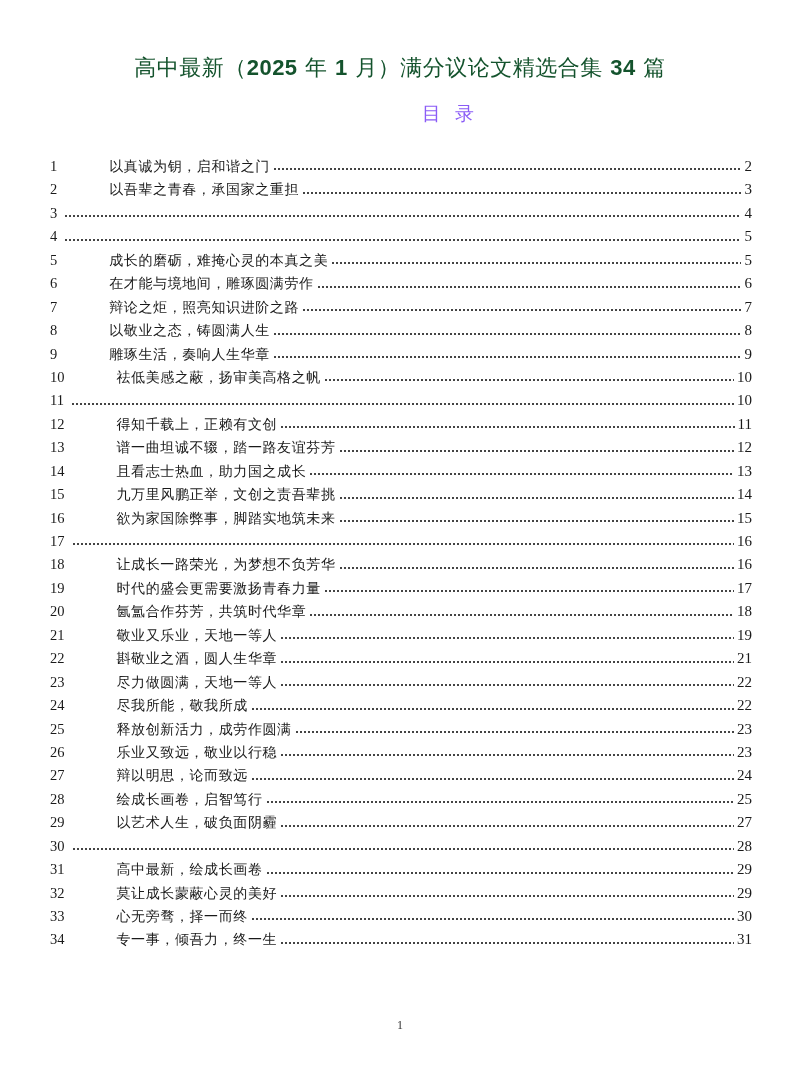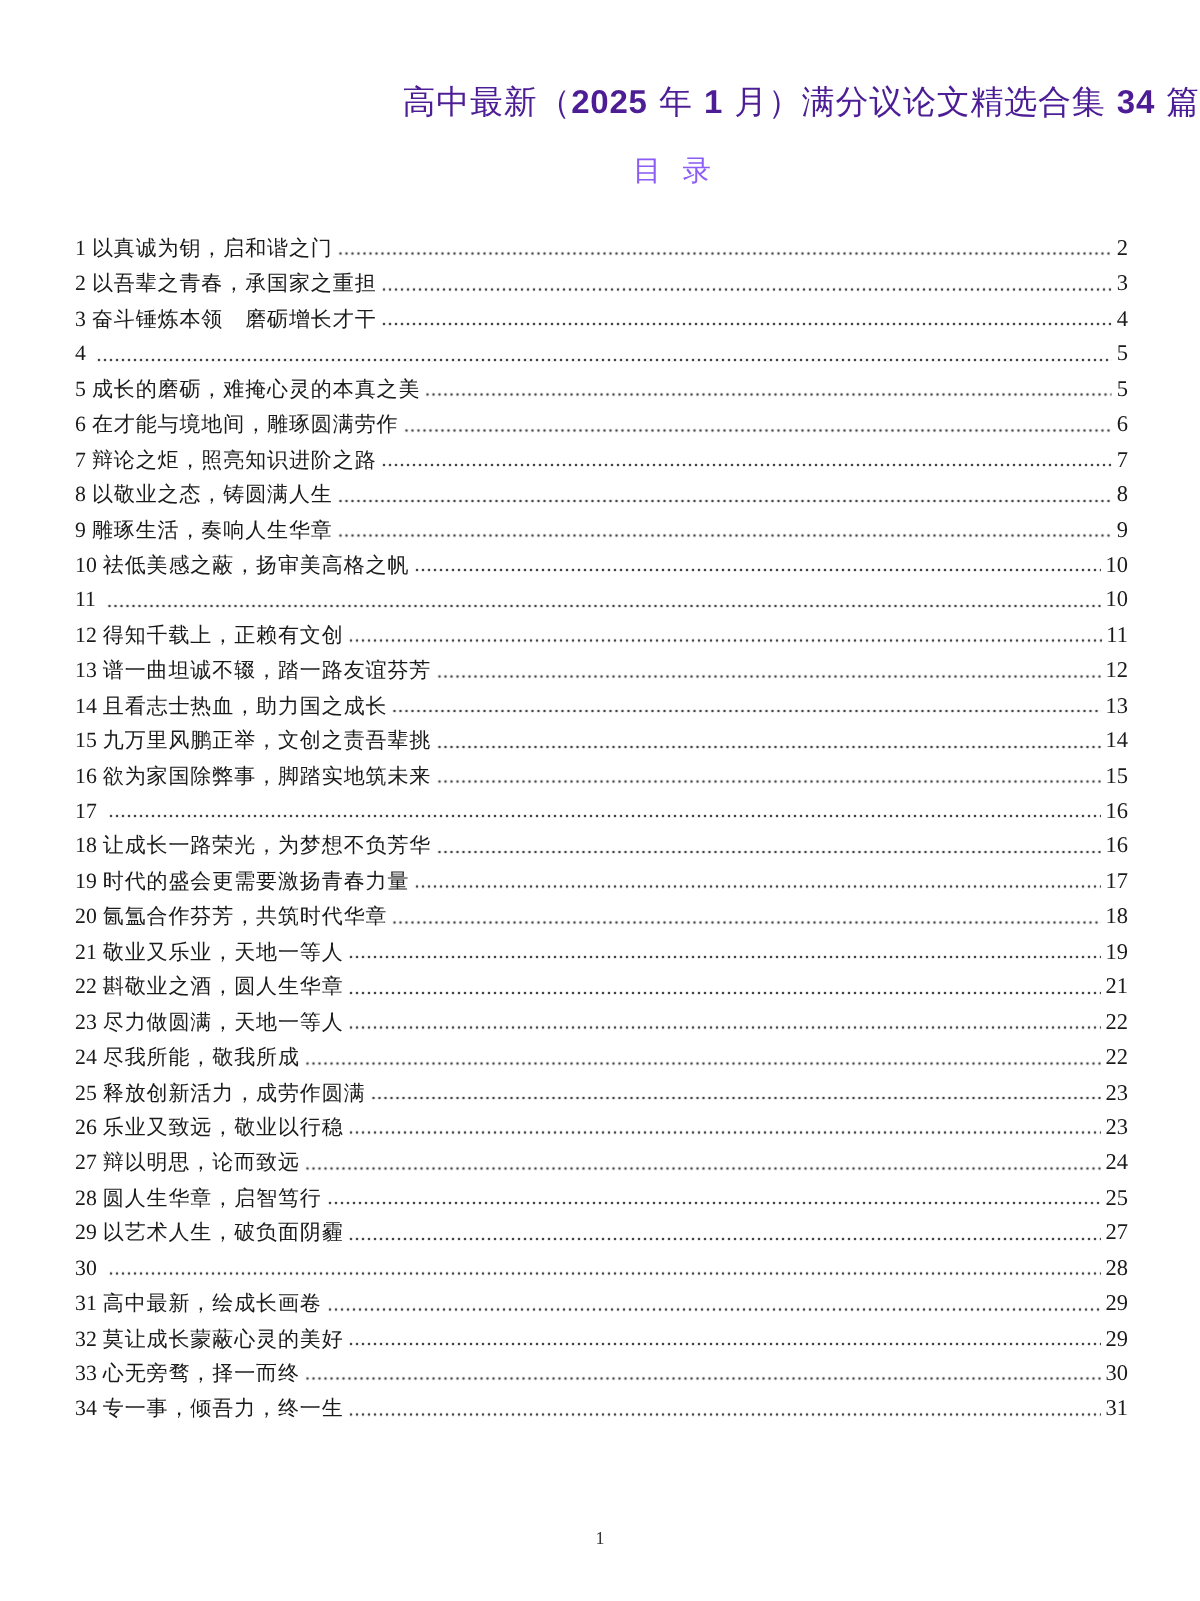--- a/index.html
+++ b/index.html
@@ -1,40 +1,40 @@
 <!DOCTYPE html>
 <html><head>
   <meta charset="utf-8">
   <style>
     html, body { margin: 0; padding: 0; background: #ffffff; }
     body {
       width: 800px; height: 1067px; position: relative; overflow: hidden;
       font-family: "Liberation Serif", "DejaVu Serif", serif; color: #1a1a1a;
     }
     .doc-title {
-      position: absolute; top: 38px; left: 0; width: 800px; text-align: right;
+      position: absolute; top: 38px; left: 0; width: 800px; text-align: center;
       font-family: "DejaVu Sans", "Liberation Sans", sans-serif;
-      font-size: 22px; font-weight: normal; color: #4c1d95; letter-spacing: 0.5px;
+      font-size: 22px; font-weight: normal; color: #14532d; letter-spacing: 0.5px;
     }
     .doc-title b { font-family: "Liberation Sans", sans-serif; font-weight: bold; }
     .toc-heading {
       position: absolute; top: 101px; left: 0; width: 800px; text-align: center;
       font-family: "DejaVu Serif", "Liberation Serif", serif;
       font-size: 19px; color: #8b5cf6; letter-spacing: 14px; text-indent: 14px; padding-left: 48px;
     }
     .toc {
       position: absolute; top: 155px; left: 50px; width: 702px;
       list-style: none; margin: 0; padding: 0;
     }
     .toc-row {
       display: flex; align-items: baseline; height: 23.45px;
       font-size: 14.5px; line-height: 23.45px; white-space: nowrap; color: #1a1a1a;
     }
     .toc-num { margin-right: 4px; font-family: "Liberation Serif", serif; }
-    .toc-title { font-family: "DejaVu Serif", "Liberation Serif", serif; font-size: 14px; letter-spacing: 0.6px; }
+    .toc-title { font-family: "DejaVu Serif", "Liberation Serif", serif; font-size: 14px; letter-spacing: 0.6px; margin-left: 48px; }
     .toc-dots {
       flex: 1 1 auto; margin: 0 3px; align-self: flex-end; height: 6px;
       position: relative; top: -6px;
       background-image: radial-gradient(circle, #444 0.8px, transparent 1.1px);
       background-size: 4px 4px; background-repeat: repeat-x; background-position: left center;
     }
     .toc-page { font-family: "Liberation Serif", serif; font-size: 15px; min-width: 8px; text-align: right; }
     .page-number {
       position: absolute; top: 1018px; left: 0; width: 800px; text-align: center;
       font-family: "Liberation Serif", serif; font-size: 12px; color: #333;
@@ -55,21 +55,20 @@
       <span class="toc-page">2</span>
     </li>
     <li class="toc-row">
       <span class="toc-num">2</span>
       <span class="toc-title">以吾辈之青春，承国家之重担</span>
       <span class="toc-dots"></span>
       <span class="toc-page">3</span>
     </li>
     <li class="toc-row">
       <span class="toc-num">3</span>
-      <span class="toc-title">奋斗锤炼本领　磨砺增长才干</span>
       <span class="toc-dots"></span>
       <span class="toc-page">4</span>
     </li>
     <li class="toc-row">
       <span class="toc-num">4</span>
       <span class="toc-dots"></span>
       <span class="toc-page">5</span>
     </li>
     <li class="toc-row">
       <span class="toc-num">5</span>
@@ -202,21 +201,21 @@
       <span class="toc-page">23</span>
     </li>
     <li class="toc-row">
       <span class="toc-num">27</span>
       <span class="toc-title">辩以明思，论而致远</span>
       <span class="toc-dots"></span>
       <span class="toc-page">24</span>
     </li>
     <li class="toc-row">
       <span class="toc-num">28</span>
-      <span class="toc-title">圆人生华章，启智笃行</span>
+      <span class="toc-title">绘成长画卷，启智笃行</span>
       <span class="toc-dots"></span>
       <span class="toc-page">25</span>
     </li>
     <li class="toc-row">
       <span class="toc-num">29</span>
       <span class="toc-title">以艺术人生，破负面阴霾</span>
       <span class="toc-dots"></span>
       <span class="toc-page">27</span>
     </li>
     <li class="toc-row">

